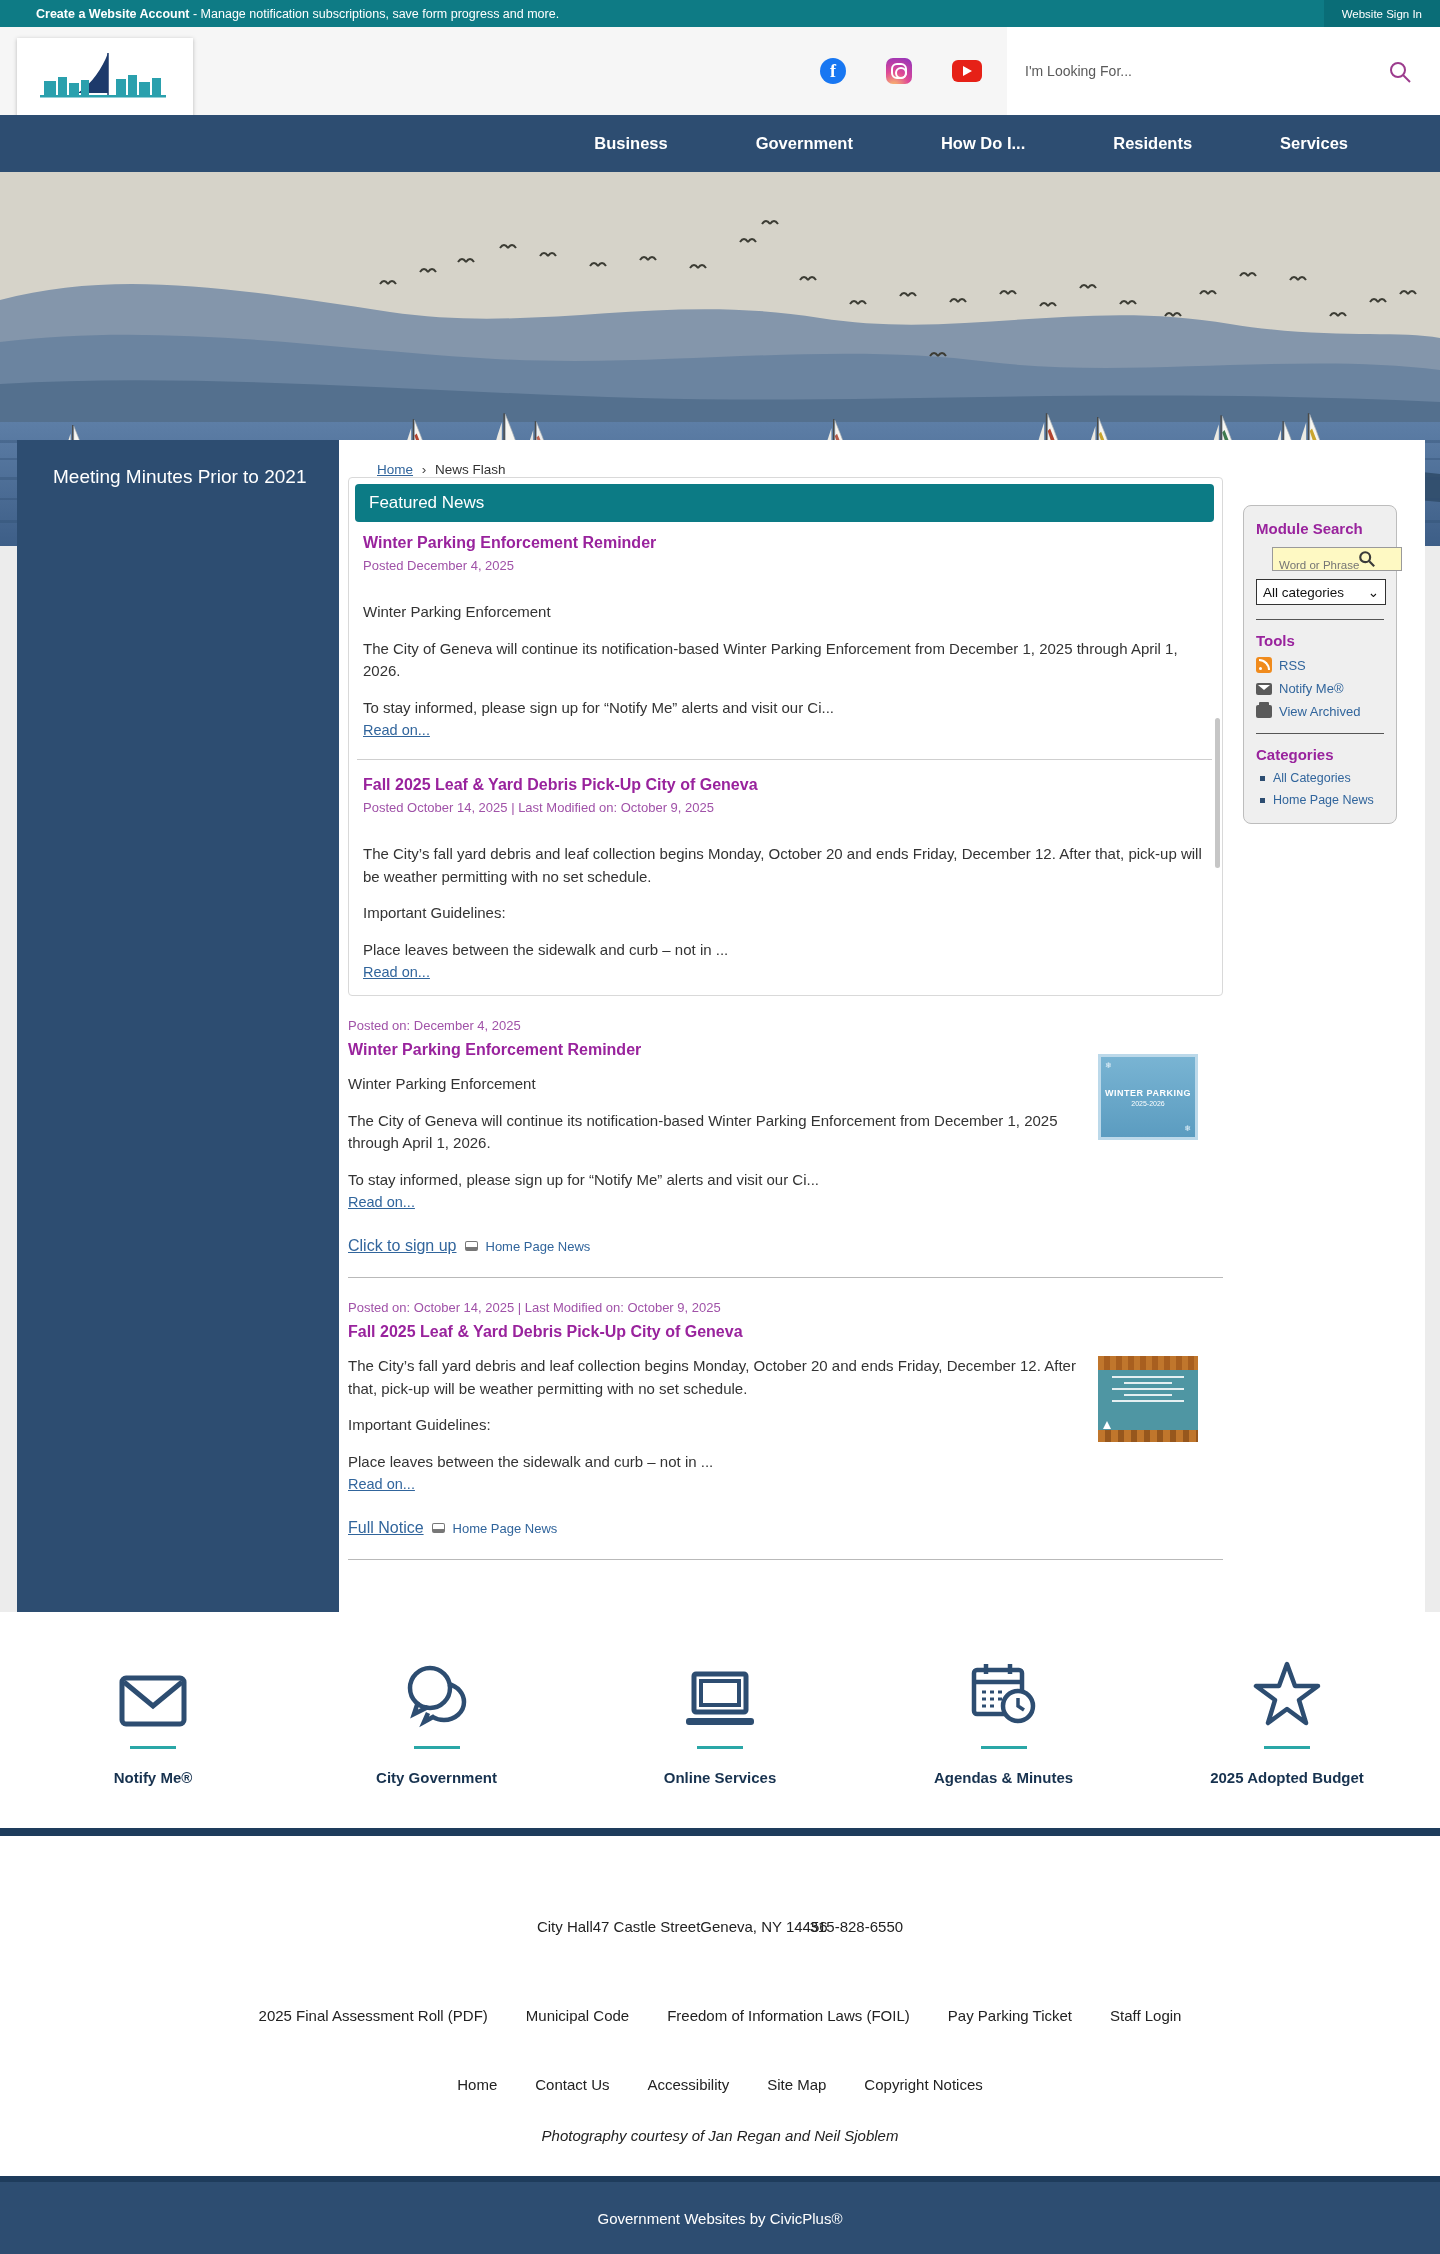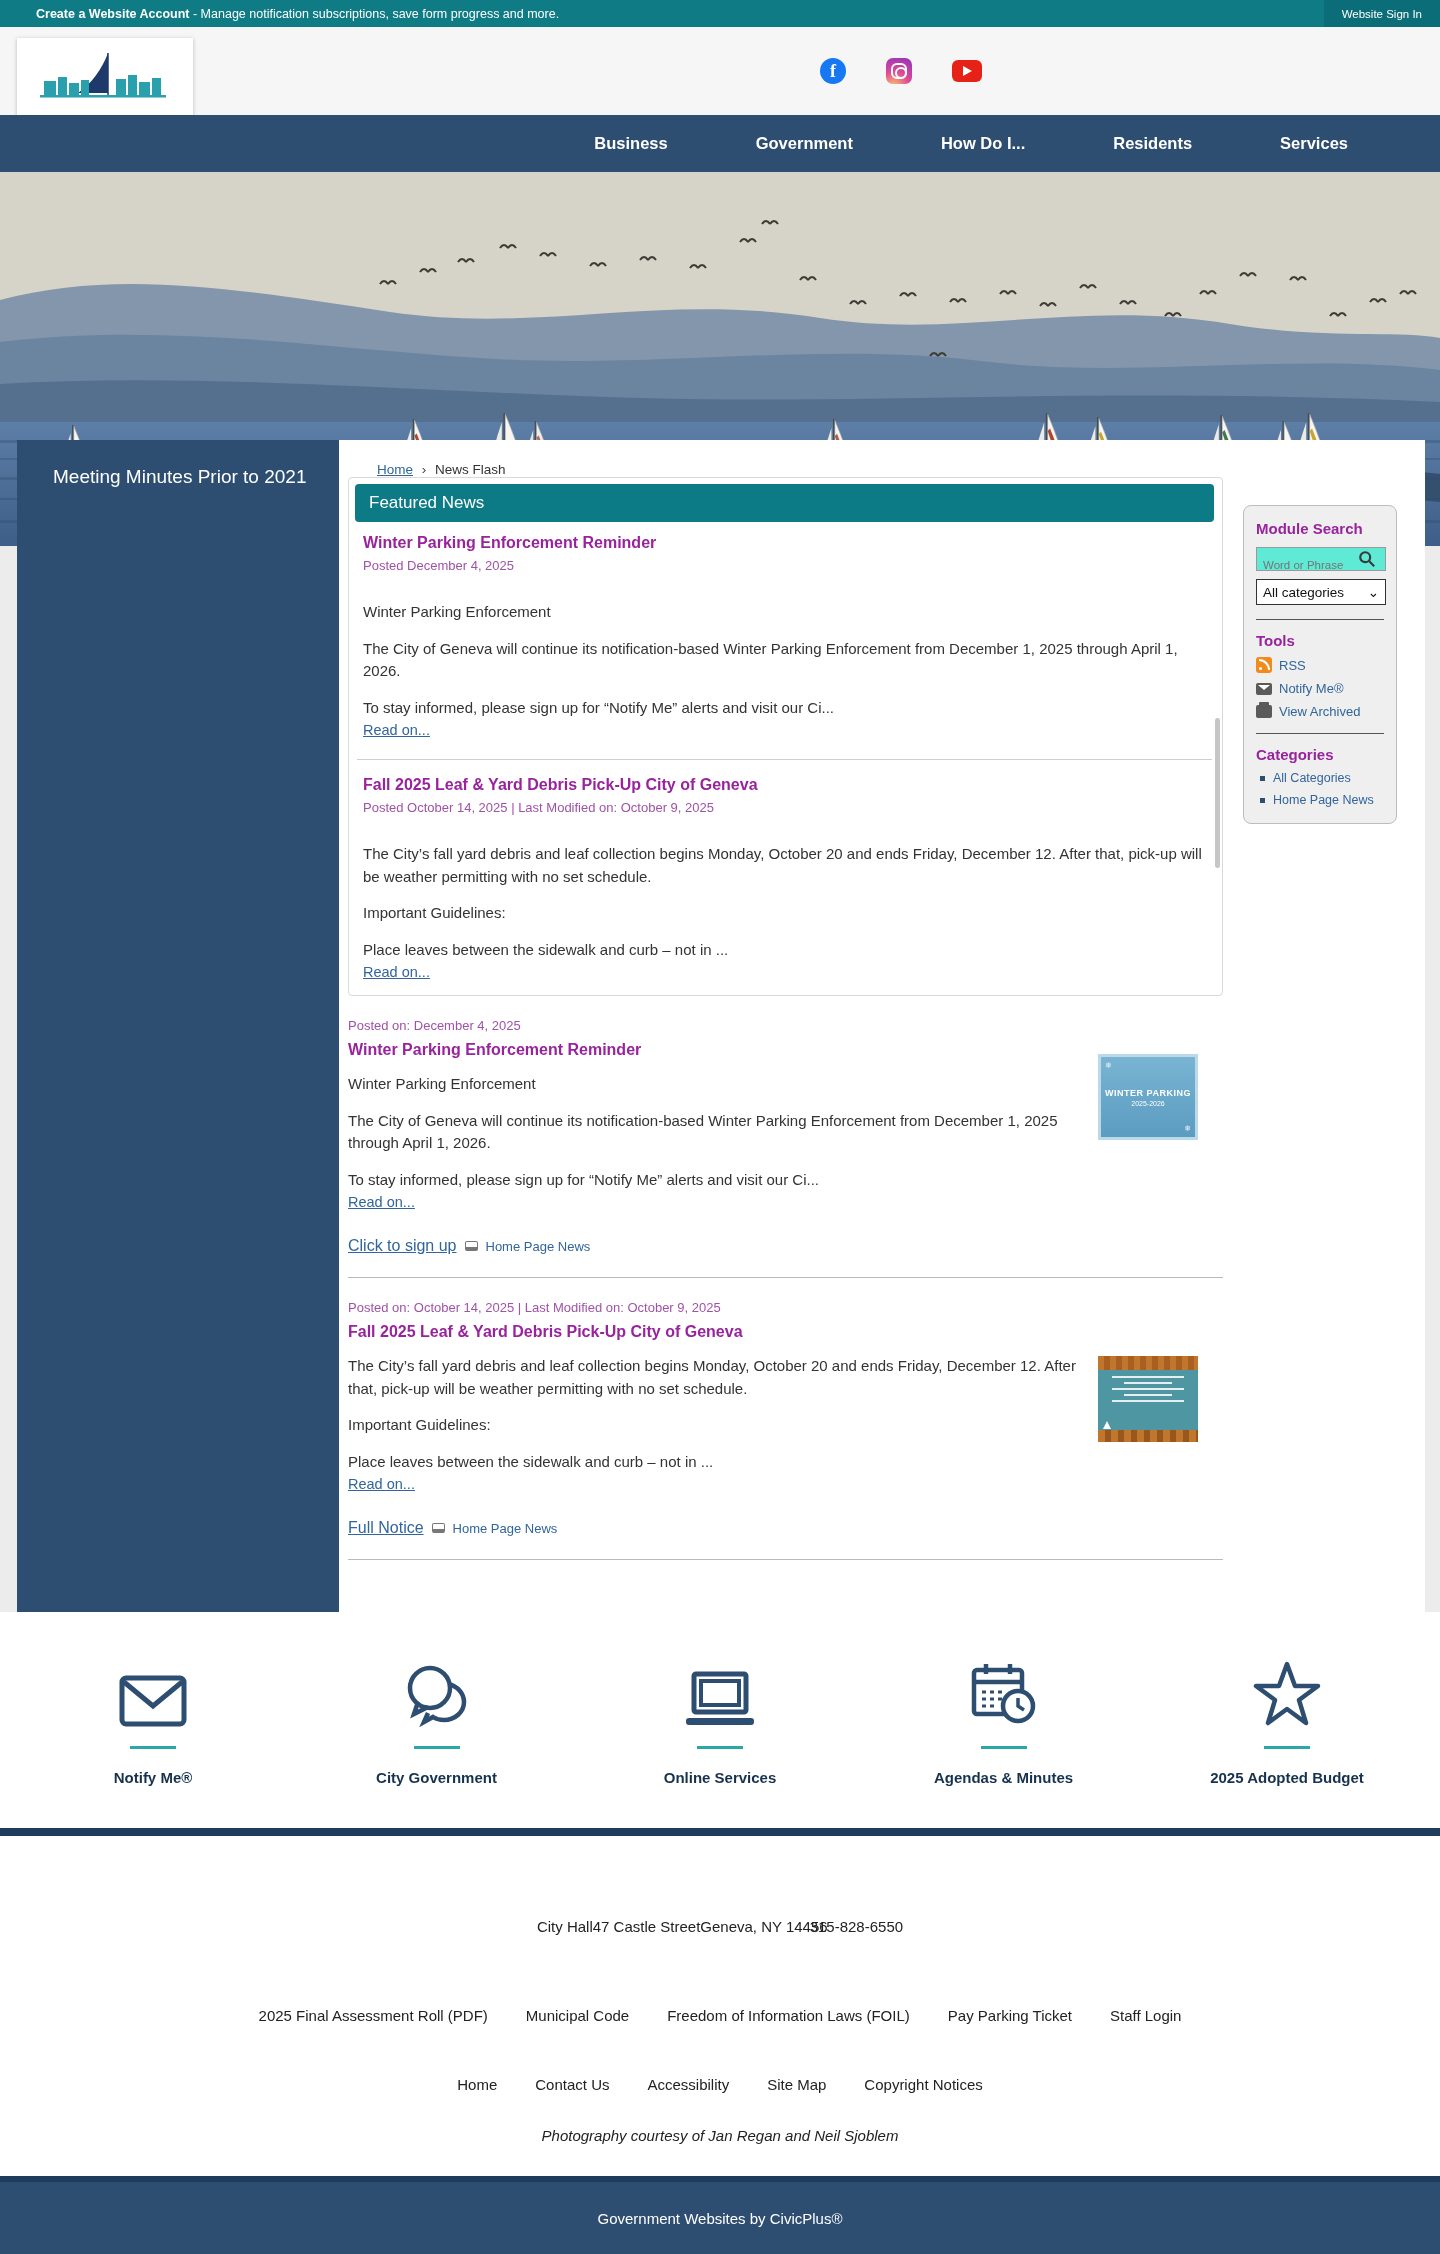--- a/index.html
+++ b/index.html
@@ -56,21 +56,21 @@
   .f-body p { color:#333; font-size:15px; line-height:1.5; margin-top:14px; }
   .f-body p.first { margin-top:28px; }
   .readon { display:inline-block; color:#31659c; font-size:14.5px; text-decoration:underline; margin-top:3px; cursor:pointer; }
   .f-divider { border:none; border-top:1px solid #cfcfcf; margin:16px 2px 4px 2px; }
   .scroll-thumb { position:absolute; right:2px; top:240px; width:5px; height:150px; background:#c6c6c6; border-radius:3px; }
 
   
   .module-panel { position:absolute; left:904px; top:65px; width:154px; background:#efefef; border:1px solid #bdbdbd; border-radius:8px; padding:14px 12px 16px 12px; }
   .mp-title { color:#99239d; font-weight:bold; font-size:15px; }
   .mp-input-wrap { position:relative; margin-top:10px; }
-  .mp-input-wrap input { width:130px; height:24px; border:1px solid #9a9a9a; background:#5eead4; font-size:11.5px; padding:12px 26px 0 6px; color:#555; font-family:"Liberation Sans",sans-serif; }
+  .mp-input-wrap input { width:130px; height:24px; border:1px solid #9a9a9a; background:#fef9c3; font-size:11.5px; padding:12px 26px 0 6px; color:#555; font-family:"Liberation Sans",sans-serif;margin-left:16px; }
   .mp-glass { position:absolute; right:8px; top:3px; }
   .mp-select { margin-top:6px; width:130px; height:26px; border:1px solid #333; background:#fff; font-size:13.5px; color:#111; display:flex; align-items:center; justify-content:space-between; padding:0 6px; cursor:pointer; }
   .mp-hr { border:none; border-top:1px solid #555; margin:14px 0 12px 0; }
   .mp-item { display:flex; align-items:center; gap:7px; margin-top:8px; font-size:13px; }
   .mp-item a { color:#31659c; text-decoration:none; cursor:pointer; }
   .mp-rss { width:16px; height:16px; border-radius:3px; background:#f08b1d; position:relative; }
   .mp-rss::before { content:""; position:absolute; left:3px; bottom:3px; width:3px; height:3px; background:#fff; border-radius:50%; }
   .mp-rss::after { content:""; position:absolute; left:3px; bottom:3px; width:9px; height:9px; border-top:2.5px solid #fff; border-right:0; border-radius:0 11px 0 0; border-right:2.5px solid #fff; }
   .mp-env { width:16px; height:12px; background:#5a5a5a; position:relative; border-radius:2px; }
   .mp-env::after { content:""; position:absolute; left:2px; top:2px; border-left:6px solid transparent; border-right:6px solid transparent; border-top:5px solid #fff; }
@@ -158,20 +158,27 @@
         </g>
         <rect x="10" y="44" width="126" height="2.5" fill="#2aa0ad"></rect>
       </svg>
       <div class="logo-city">GENEVA</div>
       <div class="logo-tag">—  UNIQUELY URBAN  —</div>
     </div>
     <div class="social">
       <div class="ic-fb">f</div>
       <div class="ic-ig"></div>
       <div class="ic-yt"></div>
+    </div>
+    <div class="searchbox">
+      <input type="text" placeholder="I'm Looking For..." style="">
+      <svg class="search-glass" width="24" height="24" viewBox="0 0 24 24" fill="none" stroke="#9c3b8d" stroke-width="2">
+        <circle cx="10" cy="10" r="7"></circle>
+          <line x1="15" y1="15" x2="22" y2="22"></line>
+      </svg>
     </div>
   </div>
 
   <div class="nav">
     <a>Business</a>
     <a>Government</a>
     <a>How Do I...</a>
     <a>Residents</a>
     <a>Services</a>
   </div>

